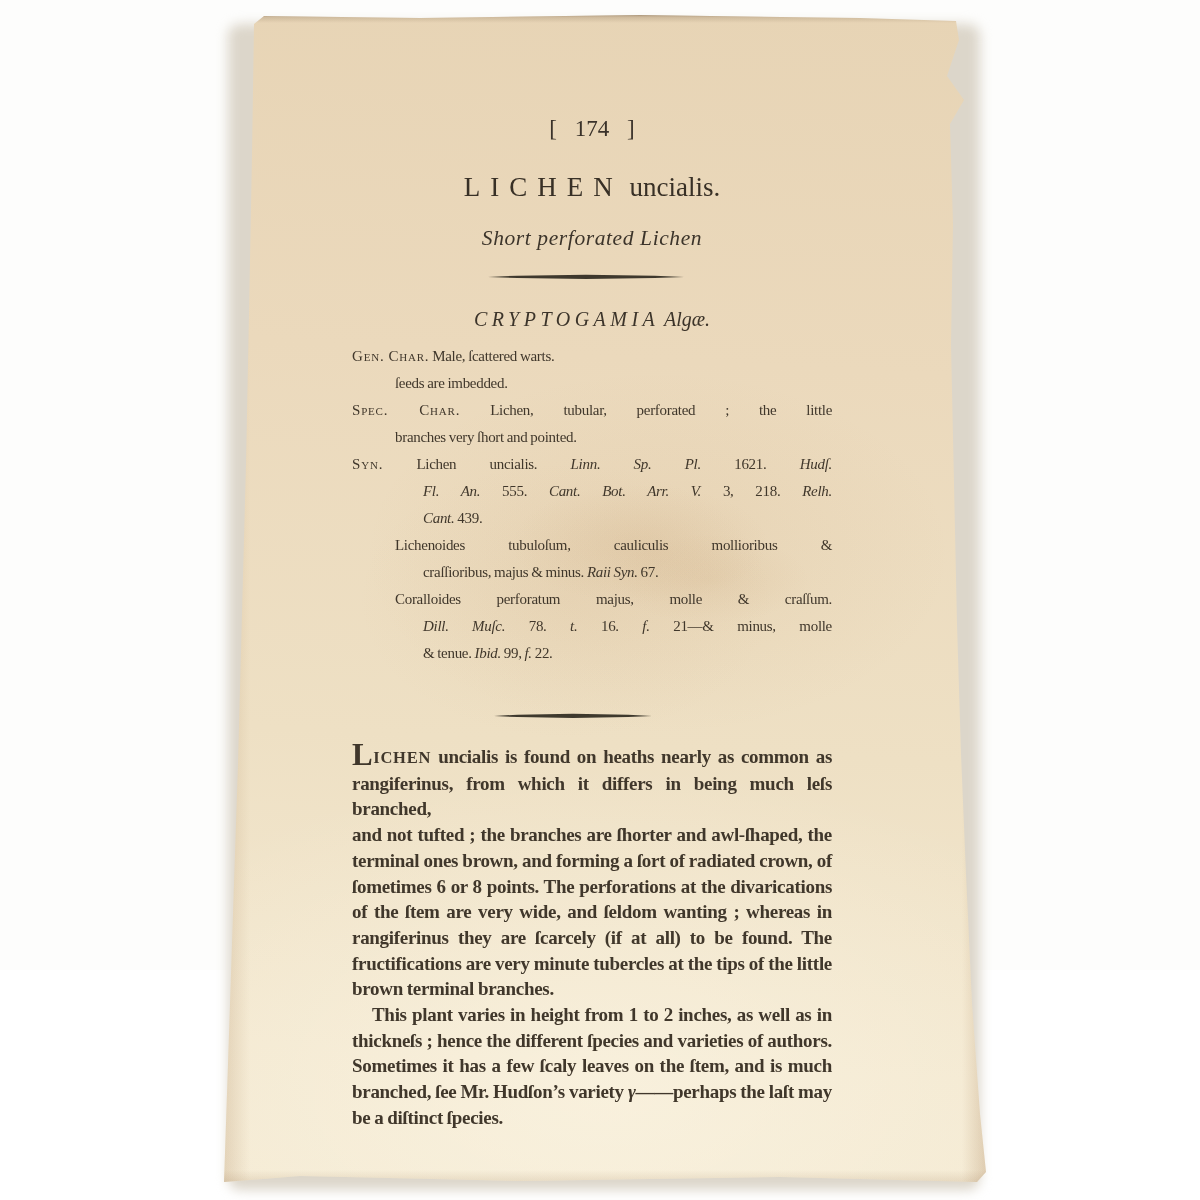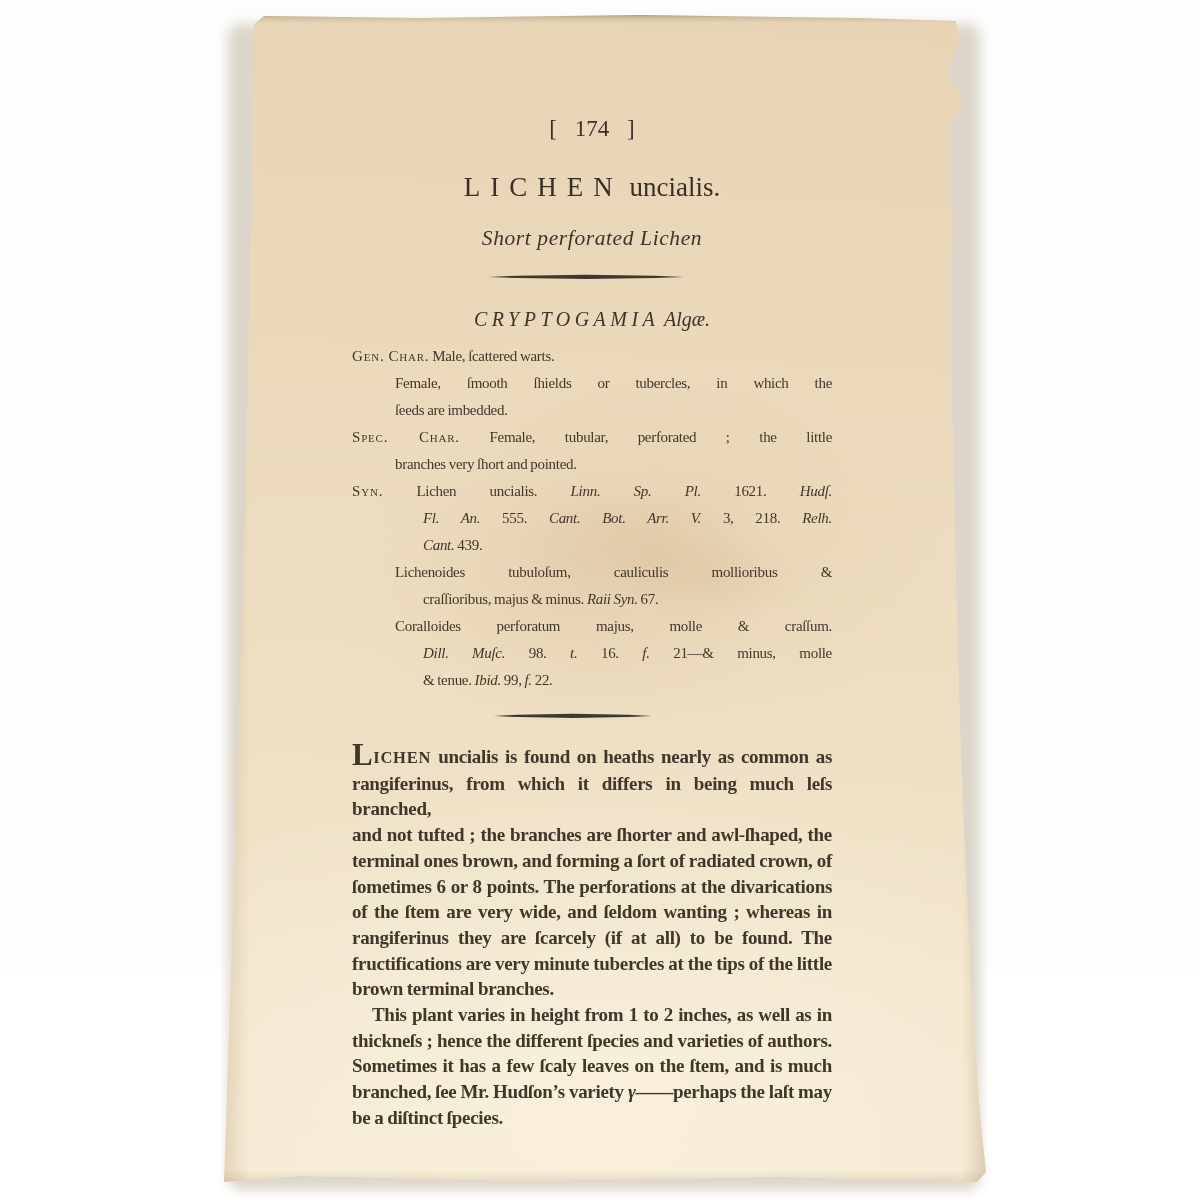--- a/index.html
+++ b/index.html
@@ -100,31 +100,30 @@
     <div class="divider divider-1">
       <svg viewBox="0 0 200 6" preserveAspectRatio="none">
         <polygon points="0,3 30,1.7 100,0.7 170,1.7 200,3 170,4.1 100,5.1 30,4.1" fill="#2f2a21" opacity="0.92"></polygon>
       </svg>
     </div>
 
     <div class="block class-line centered"><span class="r-italwide">CRYPTOGAMIA</span><span class="r-italic"> Algæ.</span></div>
 
     <div class="block char-block">
         <div class="line"><span class="r-smallcaps">Gen. Char.</span><span class="r-plain">  Male, ſcattered warts.</span></div>
-        <div class="line i1 jl"><span class="r-plain">Female, ſmooth ſhields or tubercles, in which the</span></div>
         <div class="line i1"><span class="r-plain">ſeeds are imbedded.</span></div>
-        <div class="line jl"><span class="r-smallcaps">Spec. Char.</span><span class="r-plain">  Female, tubular, perforated ; the little</span></div>
+        <div class="line jl"><span class="r-smallcaps">Spec. Char.</span><span class="r-plain">  Lichen, tubular, perforated ; the little</span></div>
         <div class="line i1"><span class="r-plain">branches very ſhort and pointed.</span></div>
         <div class="line jl"><span class="r-smallcaps">Syn.</span><span class="r-plain"> Lichen uncialis.  </span><span class="r-italic">Linn. Sp. Pl.</span><span class="r-plain"> 1621.  </span><span class="r-italic">Hudſ.</span></div>
         <div class="line i2 jl"><span class="r-italic">Fl. An.</span><span class="r-plain"> 555.  </span><span class="r-italic">Cant. Bot. Arr. V.</span><span class="r-plain"> 3, 218. </span><span class="r-italic">Relh.</span></div>
         <div class="line i2"><span class="r-italic">Cant.</span><span class="r-plain"> 439.</span></div>
         <div class="line i1 jl"><span class="r-plain">Lichenoides tubuloſum, cauliculis mollioribus &amp;</span></div>
         <div class="line i2"><span class="r-plain">craſſioribus, majus &amp; minus.  </span><span class="r-italic">Raii Syn.</span><span class="r-plain"> 67.</span></div>
         <div class="line i1 jl"><span class="r-plain">Coralloides perforatum majus, molle &amp; craſſum.</span></div>
-        <div class="line i2 jl"><span class="r-italic">Dill. Muſc.</span><span class="r-plain"> 98. </span><span class="r-italic">t.</span><span class="r-plain"> 16. </span><span class="r-italic">f.</span><span class="r-plain"> 21—&amp; minus, molle</span></div>
+        <div class="line i2 jl"><span class="r-italic">Dill. Muſc.</span><span class="r-plain"> 78. </span><span class="r-italic">t.</span><span class="r-plain"> 16. </span><span class="r-italic">f.</span><span class="r-plain"> 21—&amp; minus, molle</span></div>
         <div class="line i2"><span class="r-plain">&amp; tenue.  </span><span class="r-italic">Ibid.</span><span class="r-plain"> 99, </span><span class="r-italic">f.</span><span class="r-plain"> 22.</span></div>
       </div>
 
     <div class="divider divider-2">
       <svg viewBox="0 0 200 6" preserveAspectRatio="none">
         <polygon points="0,3 30,1.7 100,0.7 170,1.7 200,3 170,4.1 100,5.1 30,4.1" fill="#2f2a21" opacity="0.92"></polygon>
       </svg>
     </div>
 
     <div class="block body-block">

